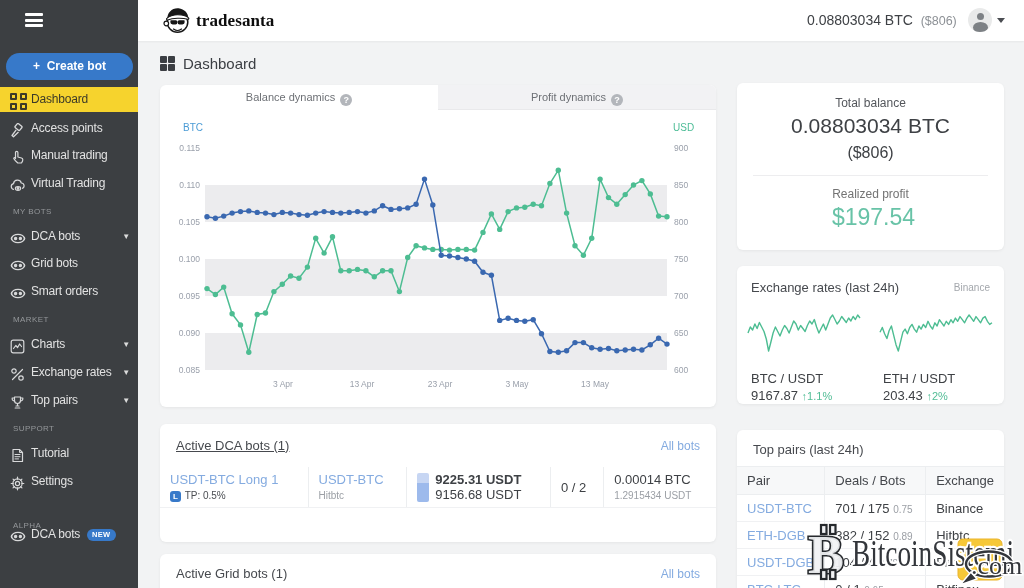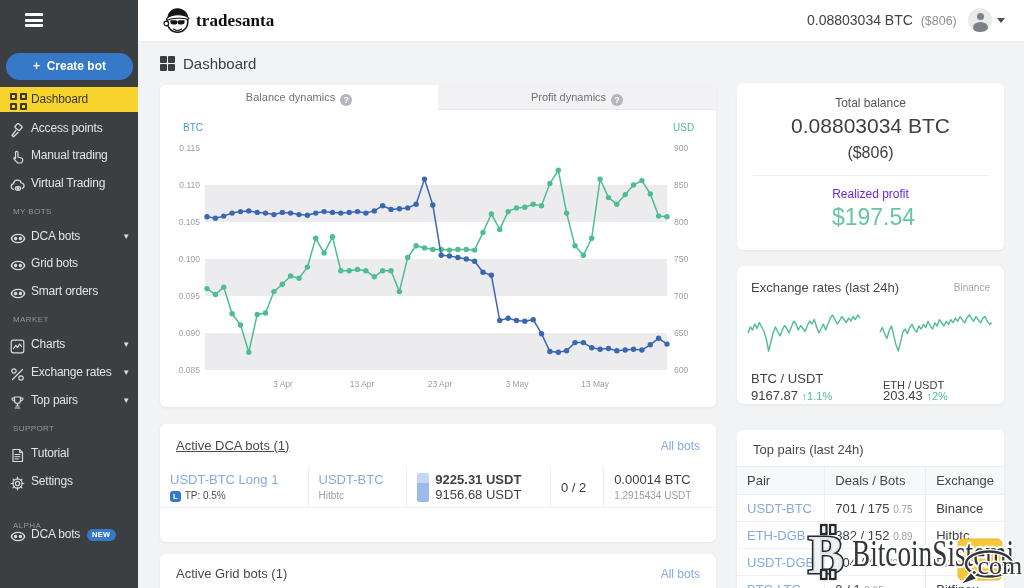--- a/index.html
+++ b/index.html
@@ -392,36 +392,36 @@
           <circle cx="507.0" cy="259.1" r="2.7" fill="#3a68b0"></circle>
         </svg>
       </div>
   </div>
 
   <div class="card" id="balcard">
     <div style="position:absolute;left:0;top:13px;width:267px;text-align:center;font-size:12px;color:#53565b;">Total balance</div>
     <div style="position:absolute;left:0;top:31px;width:267px;text-align:center;font-size:21px;color:#3e4145;">0.08803034 BTC</div>
     <div style="position:absolute;left:0;top:61px;width:267px;text-align:center;font-size:16px;color:#3e4145;">($806)</div>
     <div style="position:absolute;left:16px;top:92px;width:235px;border-top:1px solid #ededef;"></div>
-    <div style="position:absolute;left:0;top:104px;width:267px;text-align:center;font-size:12px;color:#6d28d9;">Realized profit</div>
+    <div style="position:absolute;left:0;top:104px;width:267px;text-align:center;font-size:12px;color:#737373;">Realized profit</div>
     <div style="position:absolute;left:0;top:121px;width:267px;text-align:center;font-size:23px;color:#68c3a7;padding-left:6px;">$197.54</div>
   </div>
 
   <div class="card" id="ratecard">
     <div style="position:absolute;left:14px;top:14px;font-size:13px;color:#46494e;">Exchange rates (last 24h)</div>
     <div style="position:absolute;right:14px;top:16px;font-size:10px;color:#a3a7ac;">Binance</div>
     <div id="spark1" style="position:absolute;left:10px;top:45px;"><svg width="114" height="46" xmlns="http://www.w3.org/2000/svg">
           <polyline points="1.0,22.0 3.3,16.0 5.6,19.0 7.9,13.0 10.1,17.5 12.4,11.5 14.7,16.0 17.0,20.5 19.3,28.0 21.6,40.0 23.9,31.0 26.1,22.0 28.4,16.0 30.7,20.5 33.0,25.0 35.3,19.0 37.6,14.5 39.9,17.5 42.1,22.0 44.4,16.0 46.7,10.0 49.0,13.0 51.3,19.0 53.6,14.5 55.9,17.5 58.1,20.5 60.4,14.5 62.7,10.0 65.0,13.0 67.3,8.5 69.6,16.0 71.9,22.0 74.1,17.5 76.4,13.0 78.7,19.0 81.0,13.0 83.3,7.0 85.6,4.0 87.9,8.5 90.1,13.0 92.4,10.0 94.7,5.5 97.0,8.5 99.3,11.5 101.6,7.0 103.9,10.0 106.1,5.5 108.4,8.5 110.7,4.0 113.0,7.0" fill="none" stroke="#4dbd92" stroke-width="1.4" stroke-linejoin="round"></polyline>
         </svg></div>
     <div id="spark2" style="position:absolute;left:142px;top:45px;"><svg width="114" height="46" xmlns="http://www.w3.org/2000/svg">
           <polyline points="1.0,21.2 3.3,16.5 5.6,22.8 7.9,27.5 10.1,19.7 12.4,15.0 14.7,24.3 17.0,33.7 19.3,40.0 21.6,30.6 23.9,21.2 26.1,18.1 28.4,22.8 30.7,16.5 33.0,13.4 35.3,18.1 37.6,21.2 39.9,15.0 42.1,18.1 44.4,13.4 46.7,16.5 49.0,10.3 51.3,15.0 53.6,18.1 55.9,11.8 58.1,15.0 60.4,8.7 62.7,11.8 65.0,15.0 67.3,10.3 69.6,13.4 71.9,8.7 74.1,11.8 76.4,7.1 78.7,10.3 81.0,5.6 83.3,8.7 85.6,11.8 87.9,7.1 90.1,4.0 92.4,7.1 94.7,10.3 97.0,5.6 99.3,8.7 101.6,11.8 103.9,7.1 106.1,5.6 108.4,10.3 110.7,13.4 113.0,11.8" fill="none" stroke="#4dbd92" stroke-width="1.4" stroke-linejoin="round"></polyline>
         </svg></div>
     <div style="position:absolute;left:14px;top:105px;font-size:13px;color:#3e4145;">BTC / USDT</div>
     <div style="position:absolute;left:14px;top:122px;font-size:13px;color:#3e4145;">9167.87 <span style="color:#52bd96;font-size:11px;">↑1.1%</span></div>
-    <div style="position:absolute;left:146px;top:113px;font-size:11px;color:#3e4145;text-align:right;">ETH / USDT</div>
+    <div style="position:absolute;left:146px;top:105px;font-size:13px;color:#3e4145;text-align:right;">ETH / USDT</div>
     <div style="position:absolute;left:146px;top:122px;font-size:13px;color:#3e4145;">203.43 <span style="color:#52bd96;font-size:11px;">↑2%</span></div>
   </div>
 
   <div class="card" id="paircard" style="overflow:hidden;">
     <div class="cardtitle" style="top:12px;">Top pairs (last 24h)</div>
     <div style="position:absolute;left:0;top:36px;width:267px;">
       <table class="tbl">
         <tbody>
             <tr>
               <th style="width:88px;">Pair</th>

